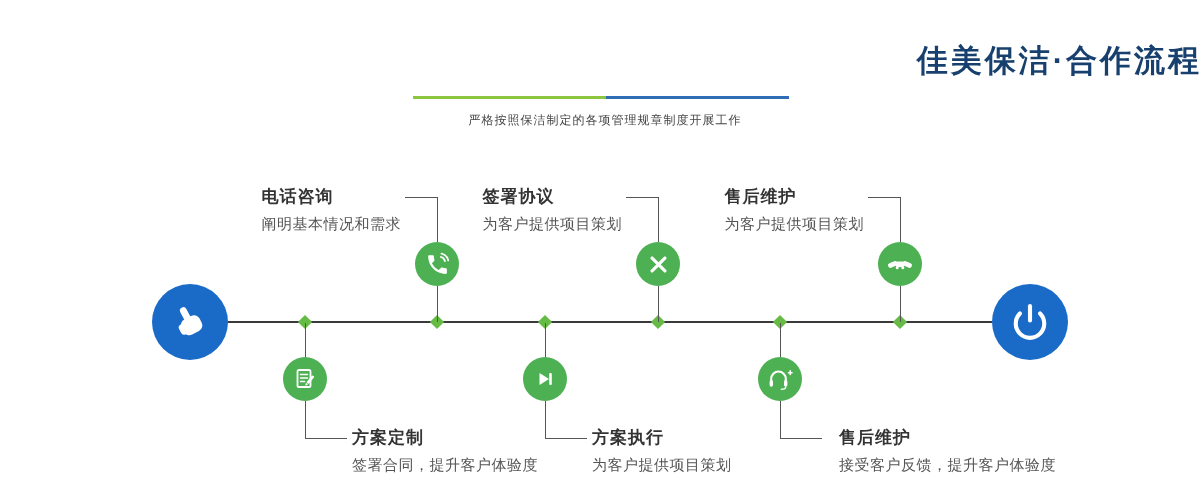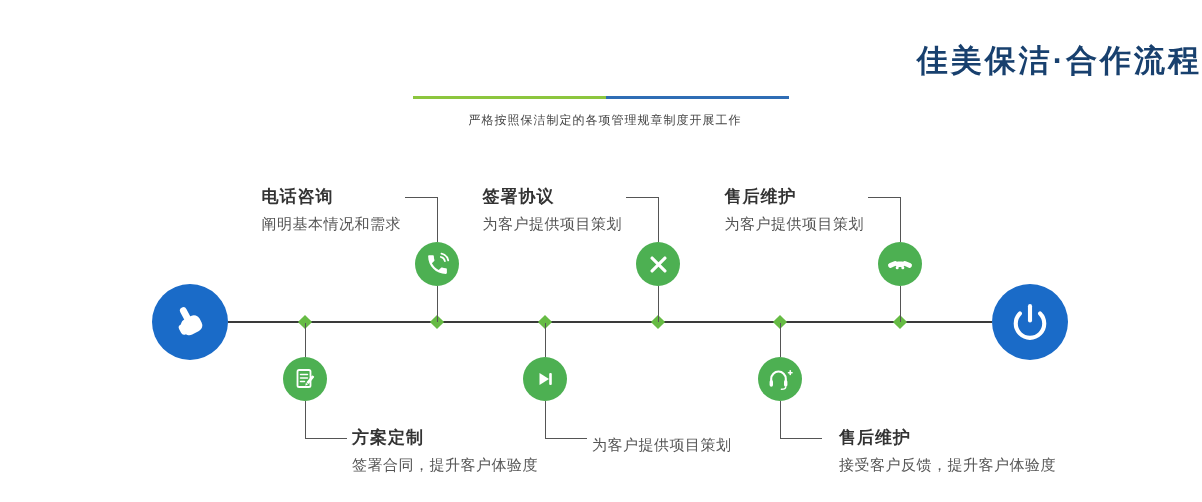--- a/index.html
+++ b/index.html
@@ -152,20 +152,21 @@
   <div class="hline" style="left:545px;top:438px;width:42px"></div>
   <div class="node" style="left:523px;top:357px">
     <svg viewBox="0 0 24 24" width="24" height="24">
       <g fill="#fff">
         <polygon points="6.5,6 16,12 6.5,18"></polygon>
         <rect x="16.2" y="6" width="2.6" height="12" rx="1.1"></rect>
       </g>
     </svg>
   </div>
   <div class="label-bottom" style="left:592px;top:428px">
+    <div class="step-title">方案执行</div>
     <div class="step-desc">为客户提供项目策划</div>
   </div>
 
   <div class="vline" style="left:780px;top:323px;height:34px"></div>
   <div class="vline" style="left:780px;top:401px;height:37px"></div>
   <div class="hline" style="left:780px;top:438px;width:42px"></div>
   <div class="node" style="left:758px;top:357px">
     <svg viewBox="0 0 26 24" width="26" height="25">
       <path d="M4.2 14.5v-3.2a7.3 7.3 0 0 1 14.6 0v3.2" fill="none" stroke="#fff" stroke-width="2.1"></path>
       <g fill="#fff">

